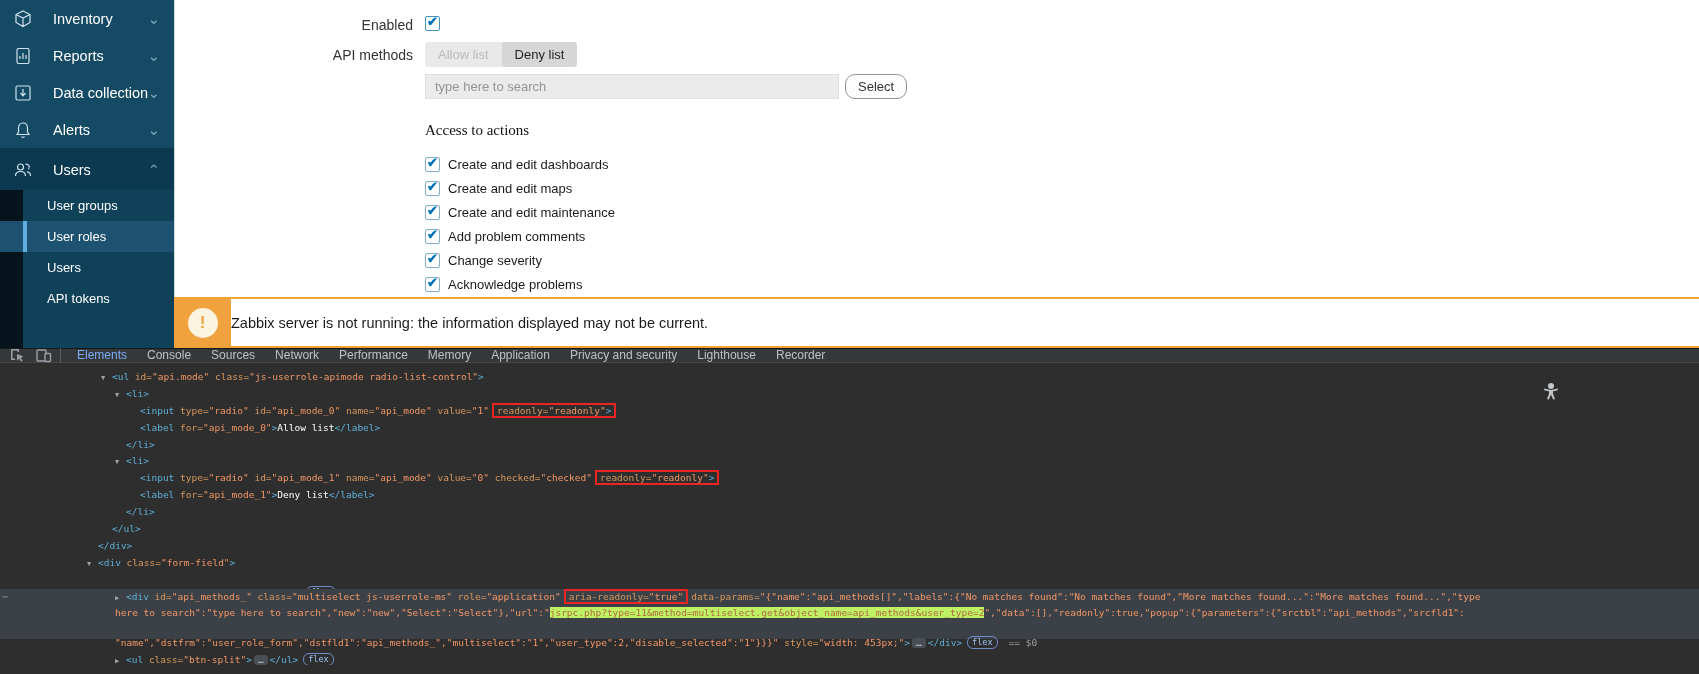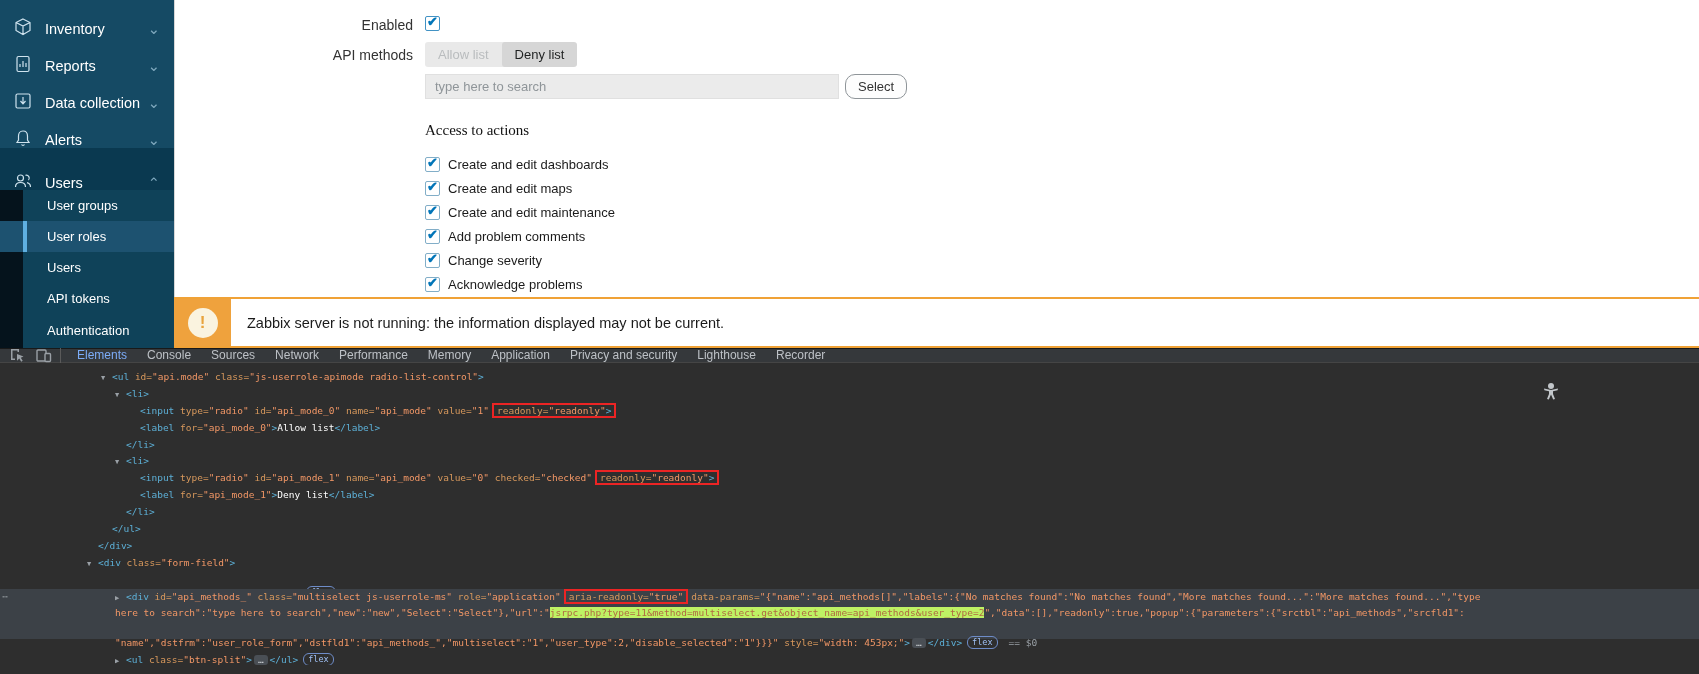--- a/index.html
+++ b/index.html
@@ -2,22 +2,22 @@
 <html><head>
 <meta charset="utf-8">
 <style>
   * { margin:0; padding:0; box-sizing:border-box; }
   html,body { width:1699px; height:674px; overflow:hidden; background:#fff;
     font-family:"Liberation Sans", sans-serif; }
   #stage { position:relative; width:1699px; height:674px; background:#fff; }
 
   
   #sidebar { position:absolute; left:0; top:0; width:174px; height:348px; background:#154a64; }
-  .sb-item { position:relative; height:37px; display:flex; align-items:flex-end; color:#fff;
-    font-size:14.5px; cursor:pointer; }
+  .sb-item { position:relative; height:37px; display:flex; align-items:center; color:#fff;
+    font-size:14.5px; cursor:pointer;gap:8px; }
   .sb-item .sb-ico { width:20px; height:20px; margin:0 12px 0 13px; flex:none; }
   .sb-item .chev { position:absolute; right:14px; color:#7fa8bd; }
   .sb-item.users-row { height:43px; background:#0a3950; }
   #submenu { position:absolute; left:0; top:190px; width:174px; height:158px; background:#0f4259; }
   #submenu .strip { position:absolute; left:0; top:0; width:23px; height:158px; background:#05131c; }
   .sub-item { position:relative; height:31px; line-height:31px; padding-left:47px; color:#fff;
     font-size:13px; cursor:pointer; }
   .sub-item.selected { background:#1d5270; }
   .sub-item.selected .selbar { position:absolute; left:23px; top:0; width:4px; height:100%; background:#5fb0e1; }
   .sub-item.last { height:34px; line-height:34px; }
@@ -47,21 +47,21 @@
   .chk-row { display:flex; align-items:center; height:24px; }
   .chk-row .lbl { margin-left:8px; font-size:13px; color:#1b1b1b; }
 
   
   #banner { position:absolute; left:174px; top:297px; width:1525px; height:51px; background:#fff;
     border-top:2px solid #f0a236; border-bottom:2px solid #f0a236; display:flex; align-items:stretch; }
   #banner .icon-box { width:57px; background:#efa23d; flex:none; display:flex; align-items:center;
     justify-content:center; }
   #banner .bang { width:30px; height:30px; border-radius:50%; background:#faf3df; color:#e8a33d;
     font-weight:bold; font-size:17px; text-align:center; line-height:30px; }
-  #banner .msg { font-size:14.5px; color:#1b1b1b; align-self:center; margin-left:16px; }
+  #banner .msg { font-size:14.5px; color:#1b1b1b; align-self:center; }
 
   
   #devtools { position:absolute; left:0; top:348px; width:1699px; height:326px; background:#2e2e2e;
     border-top:1px solid #191919; }
   #dt-tabbar { position:relative; height:14px; background:#35383b; border-bottom:1px solid #454545;
     display:flex; align-items:center; }
   .dt-ico { width:17px; height:17px; margin-left:9px; flex:none; }
   #dt-divider { width:1px; height:16px; background:#5a5a5a; margin:0 6px 0 8px; }
   .dt-tab { position:relative; height:23px; line-height:22px; padding:0 10px; font-size:12px;
     color:#bdc1c6; cursor:pointer; white-space:nowrap; }
@@ -132,21 +132,20 @@
           </svg></span>
         <span>Users</span>
         <span class="chev">⌃</span>
       </div>
       <div id="submenu">
         <div class="strip"></div>
         <div class="sub-item"><span>User groups</span></div>
         <div class="sub-item selected"><span class="selbar"></span><span>User roles</span></div>
         <div class="sub-item"><span>Users</span></div>
         <div class="sub-item"><span>API tokens</span></div>
-        <div class="sub-item last"><span>Authentication</span></div>
       </div>
     </nav>
 
   <main id="main">
     <span class="frm-label" style="top:17px">Enabled</span>
     <span class="chk" id="enabled-chk">
         <span class="mark">✔</span>
       </span>
 
     <span class="frm-label" style="top:47px">API methods</span>

